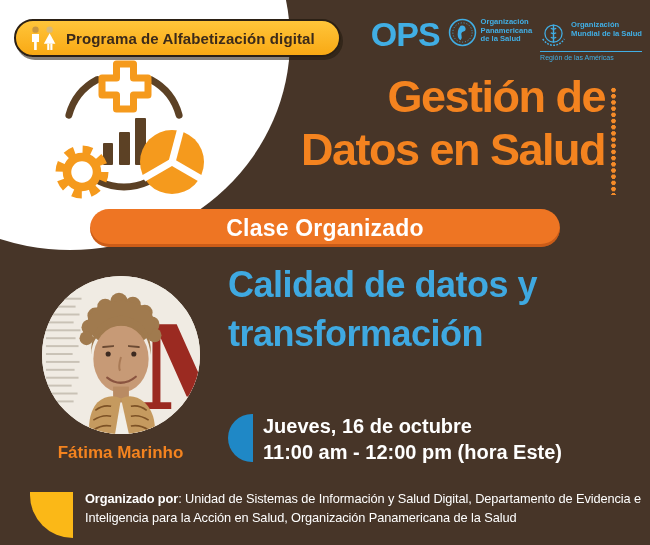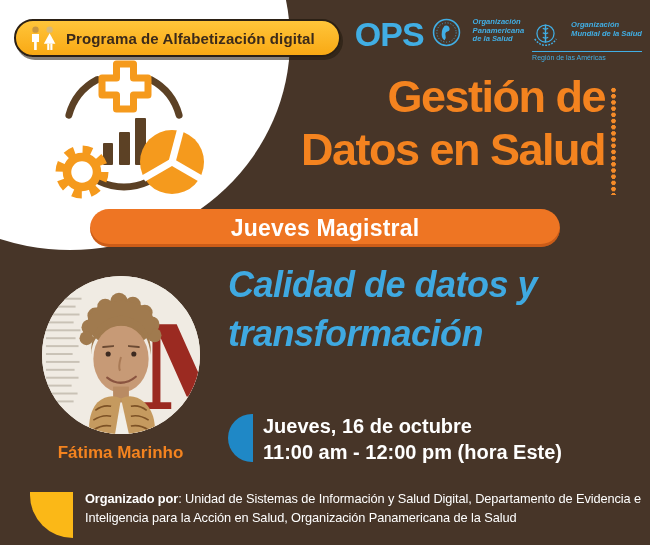--- a/index.html
+++ b/index.html
@@ -21,21 +21,21 @@
     background:linear-gradient(180deg,#ffc53a 0%,#f9a914 100%);
     border:2.5px solid #2b2015;box-sizing:border-box;
     box-shadow:2px 3px 0 rgba(35,25,15,.55);
   }
   .program-badge .label{
     font-size:15px;font-weight:bold;color:#3b2a1a;letter-spacing:.1px;white-space:nowrap;
   }
   
   .logo{position:absolute;right:8px;top:15px;display:flex;align-items:flex-start;gap:8px;color:#41aee4;}
   .logo .acronym{font-size:34px;font-weight:bold;letter-spacing:-1px;line-height:36px;margin-top:1px;}
-  .logo .org{display:flex;gap:12px;align-items:flex-start;margin-top:3px;font-style:italic;}
+  .logo .org{display:flex;gap:4px;align-items:flex-start;margin-top:3px;}
   .logo .org-lines{display:flex;flex-direction:column;}
   .logo .org-lines div{font-size:7.6px;font-weight:bold;line-height:8.6px;white-space:nowrap;}
   .logo .who-wrap{display:flex;flex-direction:column;margin-top:3px;}
   .logo .region{font-size:7px;border-top:1px solid #41aee4;margin-top:3px;padding-top:2px;white-space:nowrap;}
   
   .main-title{
     position:absolute;left:295px;top:70px;width:310px;text-align:right;
     color:#f4831f;font-weight:bold;font-size:45px;line-height:53px;letter-spacing:-1.5px;
   }
   .dotted-line{
@@ -46,21 +46,21 @@
   
   .session-pill{
     position:absolute;left:90px;top:209px;width:470px;height:38px;border-radius:19px;
     background:#ee7523;box-shadow:inset 0 -3px 0 rgba(160,62,12,.45);
     display:flex;align-items:center;justify-content:center;
   }
   .session-pill .label{color:#fff;font-size:23px;font-weight:bold;letter-spacing:.2px;}
   
   .topic{
     position:absolute;left:228px;top:260px;
-    color:#3fa9e1;font-size:36px;font-weight:bold;line-height:49px;letter-spacing:-.5px;font-style:italic;
+    color:#3fa9e1;font-size:36px;font-weight:bold;line-height:49px;letter-spacing:-.5px;
   }
   
   .photo{
     position:absolute;left:42px;top:276px;width:158px;height:158px;border-radius:50%;
     overflow:hidden;background:#f0ebe3;
   }
   .speaker-name{
     position:absolute;left:18px;top:443px;width:205px;text-align:center;
     color:#f4831f;font-size:17px;font-weight:bold;
   }
@@ -165,21 +165,21 @@
     </div>
   </div>
 
   <div class="main-title">
     <div>Gestión de</div>
     <div>Datos en Salud</div>
   </div>
   <div class="dotted-line"></div>
 
   <div class="session-pill">
-    <span class="label">Jueves Magistral</span>
+    <span class="label">Clase Organizado</span>
   </div>
 
   <div class="topic">
     <div>Calidad de datos y</div>
     <div>transformación</div>
   </div>
 
   <div class="photo">
     <svg width="158" height="158" viewBox="0 0 160 160">
       <rect width="160" height="160" fill="#f0ebe3"></rect>

